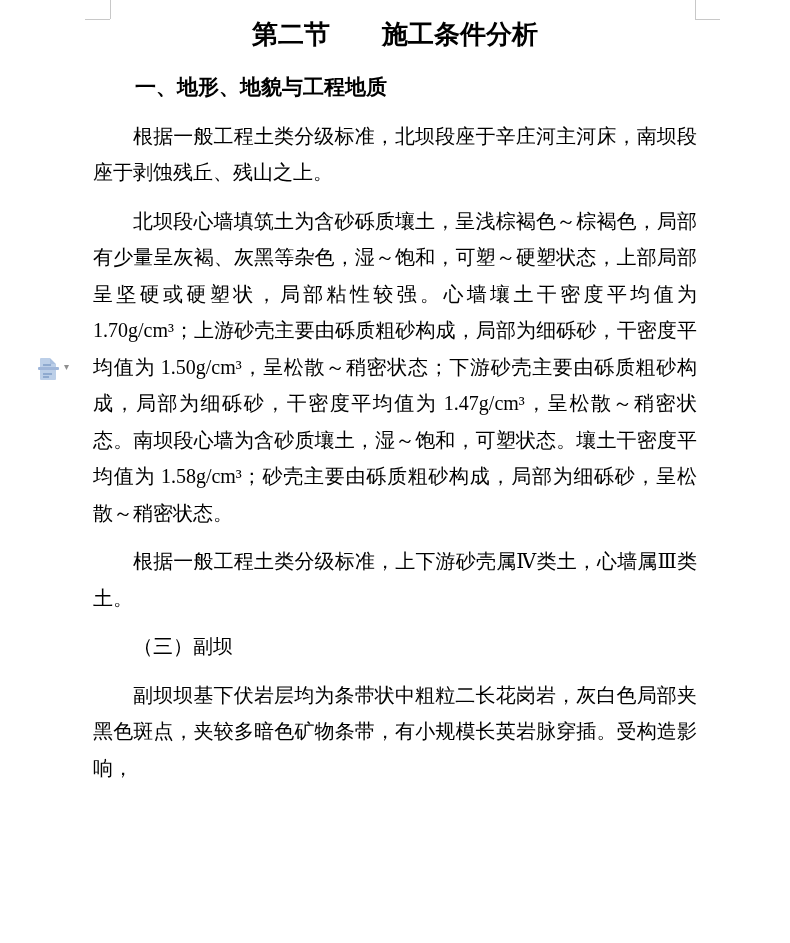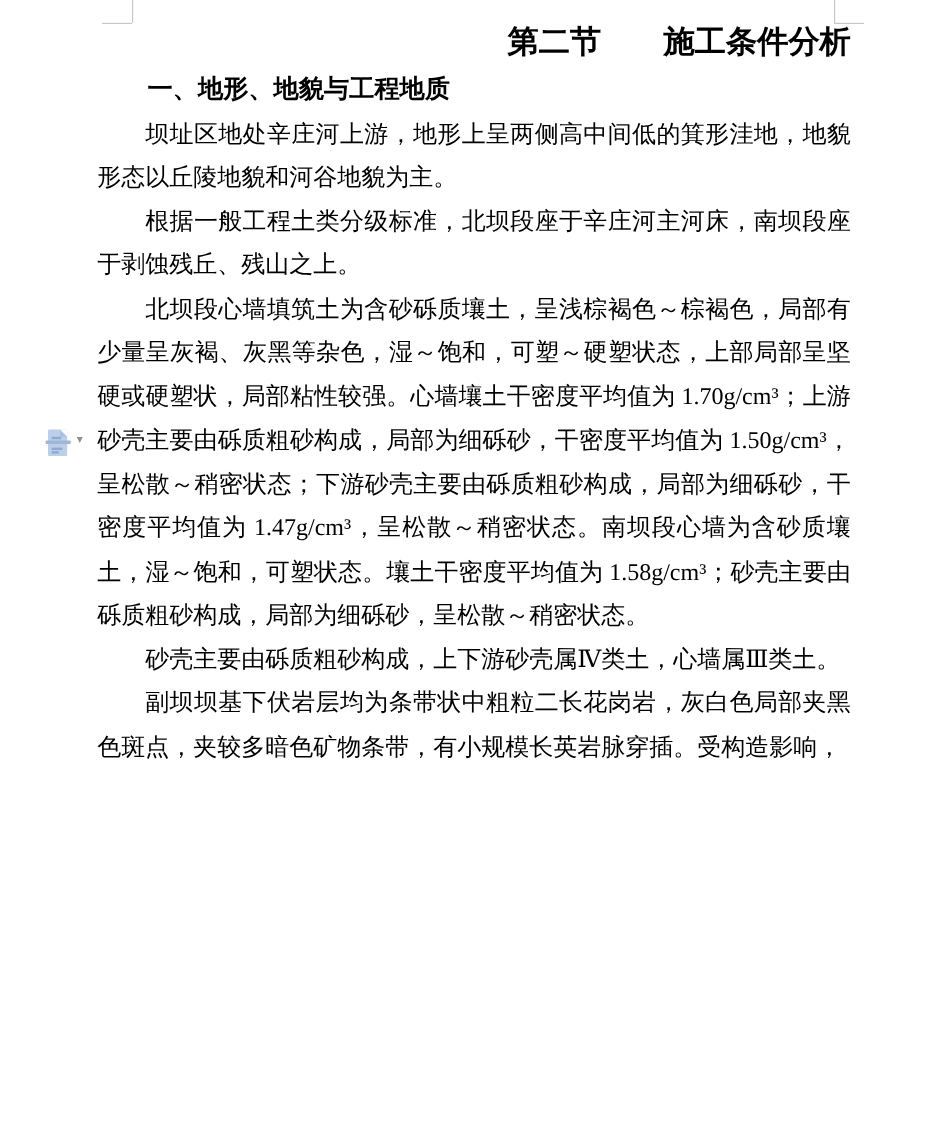--- a/index.html
+++ b/index.html
@@ -19,33 +19,33 @@
   .crop.h { height: 1px; width: 25px; top: 19px; }
   .crop.tl-v { left: 110px; }
   .crop.tl-h { left: 85px; }
   .crop.tr-v { left: 695px; }
   .crop.tr-h { left: 695px; }
 
   
   .doc-title {
     position: absolute;
     top: 14px; left: 81px; width: 628px;
-    text-align: right;
+    text-align: center;
     font-family: "Liberation Sans", "DejaVu Sans", sans-serif;
     font-size: 26px; line-height: 40px;
     font-weight: 600;
     white-space: pre;
   }
   .doc-content {
     position: absolute;
     top: 57px; left: 81px; width: 628px;
     font-size: 20px; line-height: 36.5px;
     text-align: justify;
   }
-  .doc-content p { margin: 0; text-indent: 2em; }
+  .doc-content p { margin: 12px; text-indent: 2em; }
   .doc-heading {
     font-family: "Liberation Sans", "DejaVu Sans", sans-serif;
     font-weight: 700;
     font-size: 21px;
     line-height: 36.5px;
   }
 
   
   .paste-btn {
     position: absolute; left: 37px; top: 355px;
@@ -96,24 +96,24 @@
 
 <div class="crop v tl-v"></div>
 <div class="crop h tl-h"></div>
 <div class="crop v tr-v"></div>
 <div class="crop h tr-h"></div>
 
 <div class="doc-title">第二节　　施工条件分析</div>
 
 <div class="doc-content">
   <p class="doc-heading">一、地形、地貌与工程地质</p>
-  <p>坝址区地处辛庄河上游，地形上呈两侧高中间低的箕形洼地，地貌形态以丘陵地貌和河谷地貌为主。</p>
   <p>根据一般工程土类分级标准，北坝段座于辛庄河主河床，南坝段座于剥蚀残丘、残山之上。</p>
   <p>北坝段心墙填筑土为含砂砾质壤土，呈浅棕褐色～棕褐色，局部有少量呈灰褐、灰黑等杂色，湿～饱和，可塑～硬塑状态，上部局部呈坚硬或硬塑状，局部粘性较强。心墙壤土干密度平均值为 1.70g/cm³；上游砂壳主要由砾质粗砂构成，局部为细砾砂，干密度平均值为 1.50g/cm³，呈松散～稍密状态；下游砂壳主要由砾质粗砂构成，局部为细砾砂，干密度平均值为 1.47g/cm³，呈松散～稍密状态。南坝段心墙为含砂质壤土，湿～饱和，可塑状态。壤土干密度平均值为 1.58g/cm³；砂壳主要由砾质粗砂构成，局部为细砾砂，呈松散～稍密状态。</p>
-  <p>砂壳主要由砾质粗砂构成，上下游砂壳属Ⅳ类土，心墙属Ⅲ类土。</p>
+  <p>根据一般工程土类分级标准，上下游砂壳属Ⅳ类土，心墙属Ⅲ类土。</p>
+  <p>（三）副坝</p>
   <p>副坝坝基下伏岩层均为条带状中粗粒二长花岗岩，灰白色局部夹黑色斑点，夹较多暗色矿物条带，有小规模长英岩脉穿插。受构造影响，</p>
 </div>
 
 <div class="paste-btn">
   <div class="doc-icon">
     <div class="fold-edge"></div>
     <div class="fold"></div>
     <div class="l1"></div>
     <div class="bar"></div>
     <div class="l2"></div>

